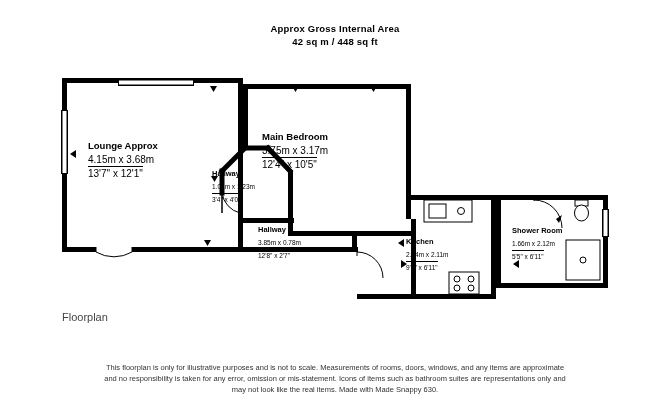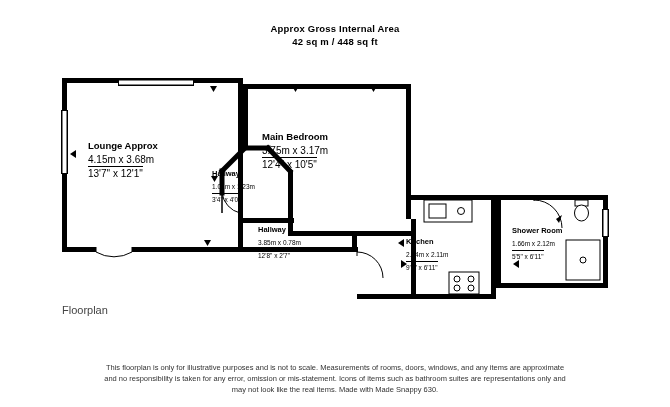--- a/index.html
+++ b/index.html
@@ -65,21 +65,21 @@
     display: inline-block;
   }
 
   .small-label .rname { font-size: 7.5px; }
   .small-label .rdim  { font-size: 6.5px; line-height: 9px; }
 
   
   #floorplan-caption {
     position: absolute;
     left: 62px;
-    top: 304px;
+    top: 311px;
     font-size: 11px;
     color: #444444;
   }
   #disclaimer {
     position: absolute;
     left: 0;
     top: 362px;
     width: 670px;
     text-align: center;
     font-size: 7.5px;

